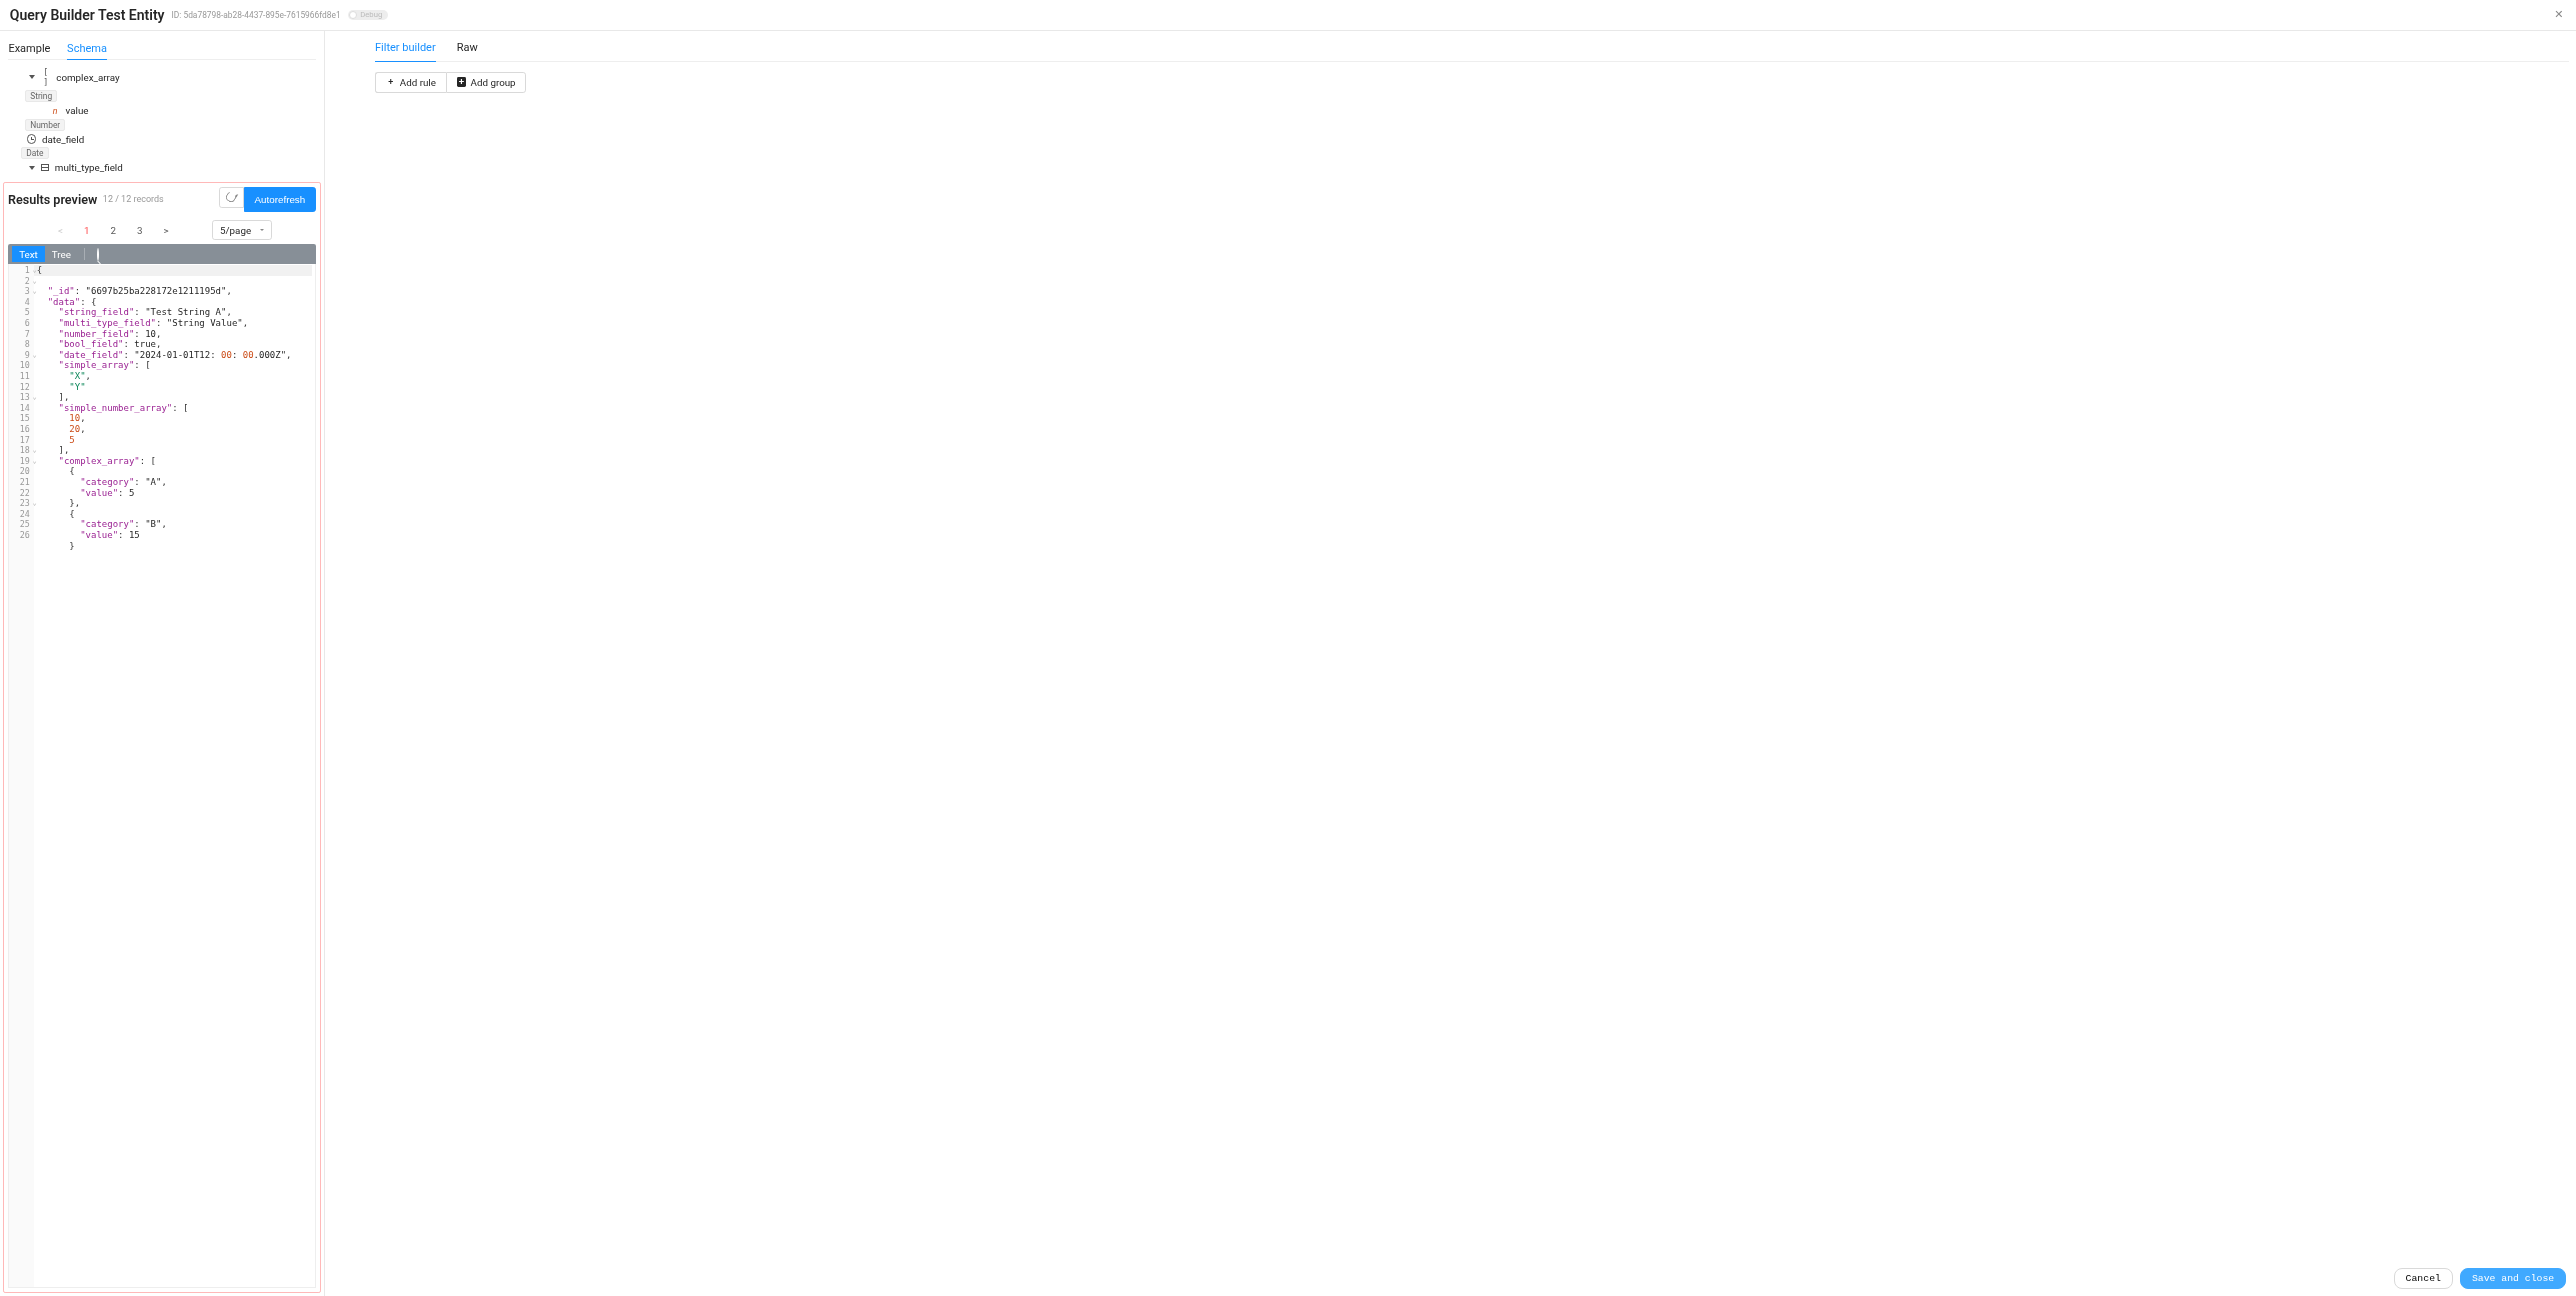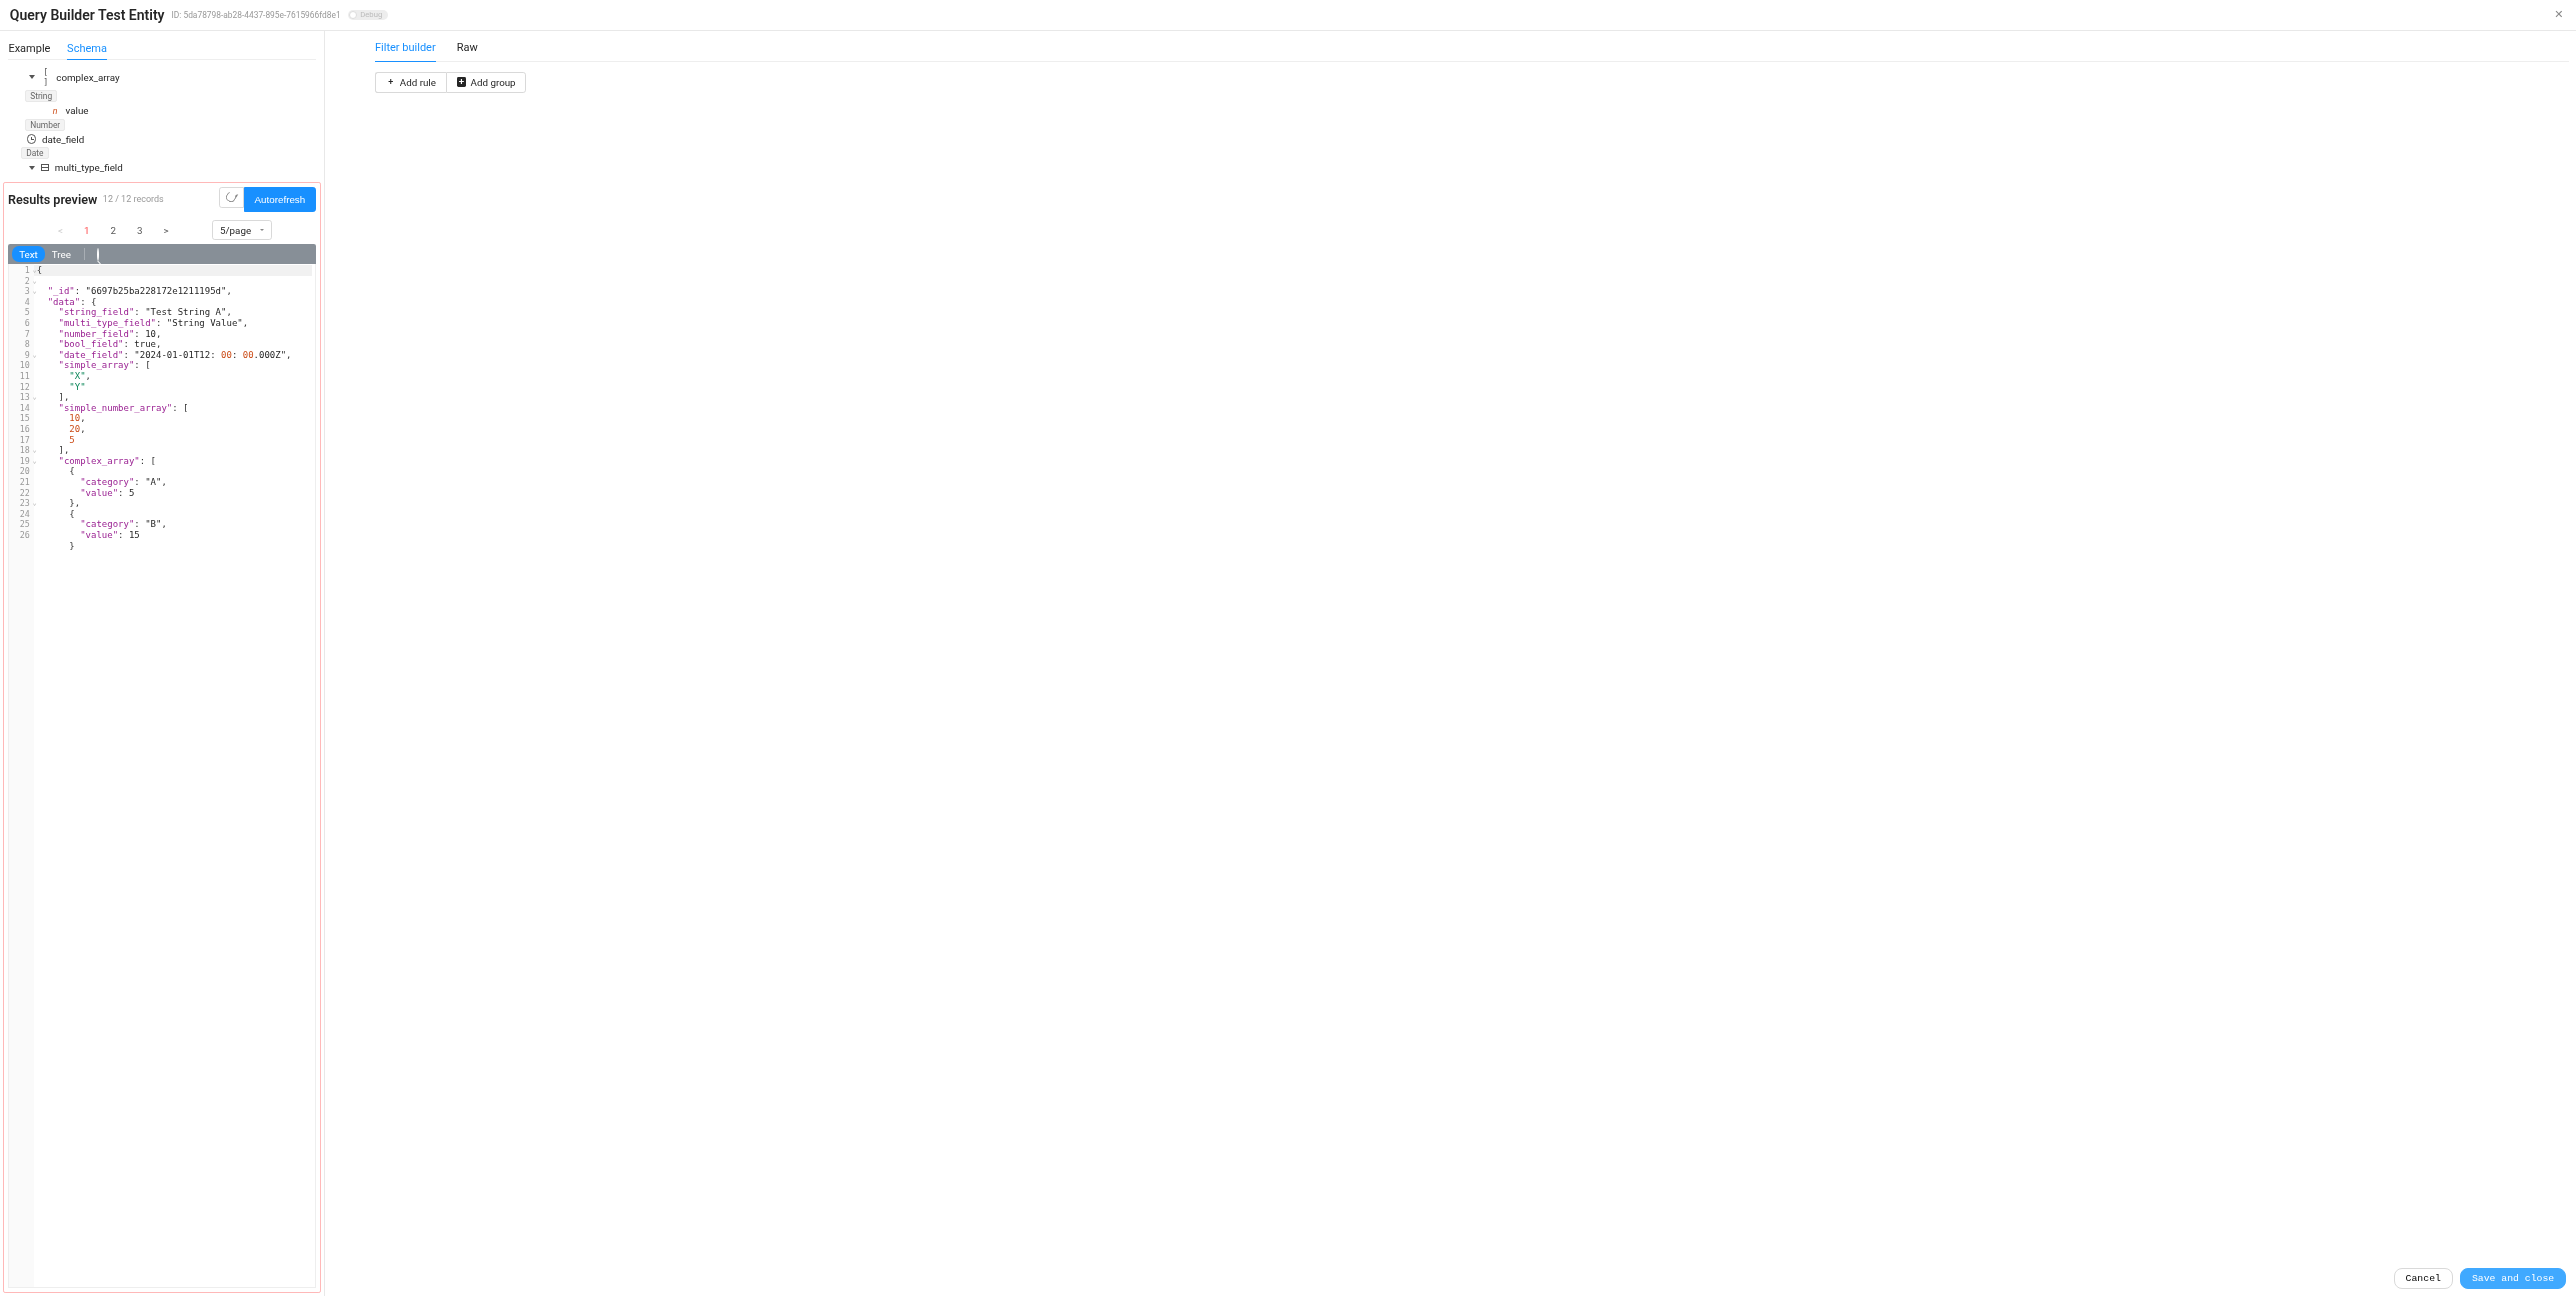--- a/index.html
+++ b/index.html
@@ -48,21 +48,21 @@
   .auto-btn { border:0.7px solid #1890ff; background:#1890ff; color:#fff; border-radius:0 2.8px 2.8px 0; padding:0 9.8px; height:25px; font-size:9.8px; cursor:pointer;}
   
   .pager { display:flex; align-items:center; justify-content:center; gap:9.8px; margin:4.2px 0;}
   .pg { padding:2.8px 5.6px; font-size:9.8px; color:#595959; cursor:pointer;}
   .pg.active { color:#ff4d4f; }
   .pg.disabled { color:#ccc; }
   .page-select { border:0.7px solid #d9d9d9; border-radius:2.8px; padding:3.5px 19.5px 3.5px 7px; font-size:9.8px; position:relative; margin-left:28px;}
   .page-select::after{content:'';position:absolute;right:7px;top:7.7px;border:2.8px solid transparent;border-top-color:#888;}
   
   .viewbar { background:#878f97; display:flex; align-items:center; border-radius:2.1px 2.1px 0 0; padding:2.1px 4.2px;}
-  .vbtn { padding:2.1px 7px; font-size:9.8px; color:#fff; border-radius:7px; cursor:pointer;}
+  .vbtn { padding:2.1px 7px; font-size:9.8px; color:#fff; border-radius:0; cursor:pointer;}
   .vbtn.active { background:#1890ff; }
   .vdiv { width:0.7px; height:12.6px; background:#a8aeb4; margin:0 5.6px;}
   .mag { width:9.8px;height:9.8px;border:1px solid #fff;border-radius:50%;position:relative;}
   .mag::after{content:'';position:absolute;right:-3.5px;bottom:-3.5px;width:4.2px;height:1px;background:#fff;transform:rotate(45deg);}
   
   .code { flex:1; display:flex; font-family: Menlo, Consolas, monospace; font-size:9px; overflow:hidden; border:0.7px solid #eee; border-top:none;}
   .gutter { background:#fafafa; color:#999; text-align:right; padding:1.4px 4.2px 1.4px 1.4px; user-select:none; min-width:25px;}
   .gln { line-height:10.6px; font-size:8.4px; position:relative;}
   .fold::after { content:'⌄'; position:absolute; right:-7px; color:#bbb; font-size:7px;}
   .src { padding:1.4px 2.8px; flex:1; white-space:pre; line-height:10.6px; overflow:hidden;}

